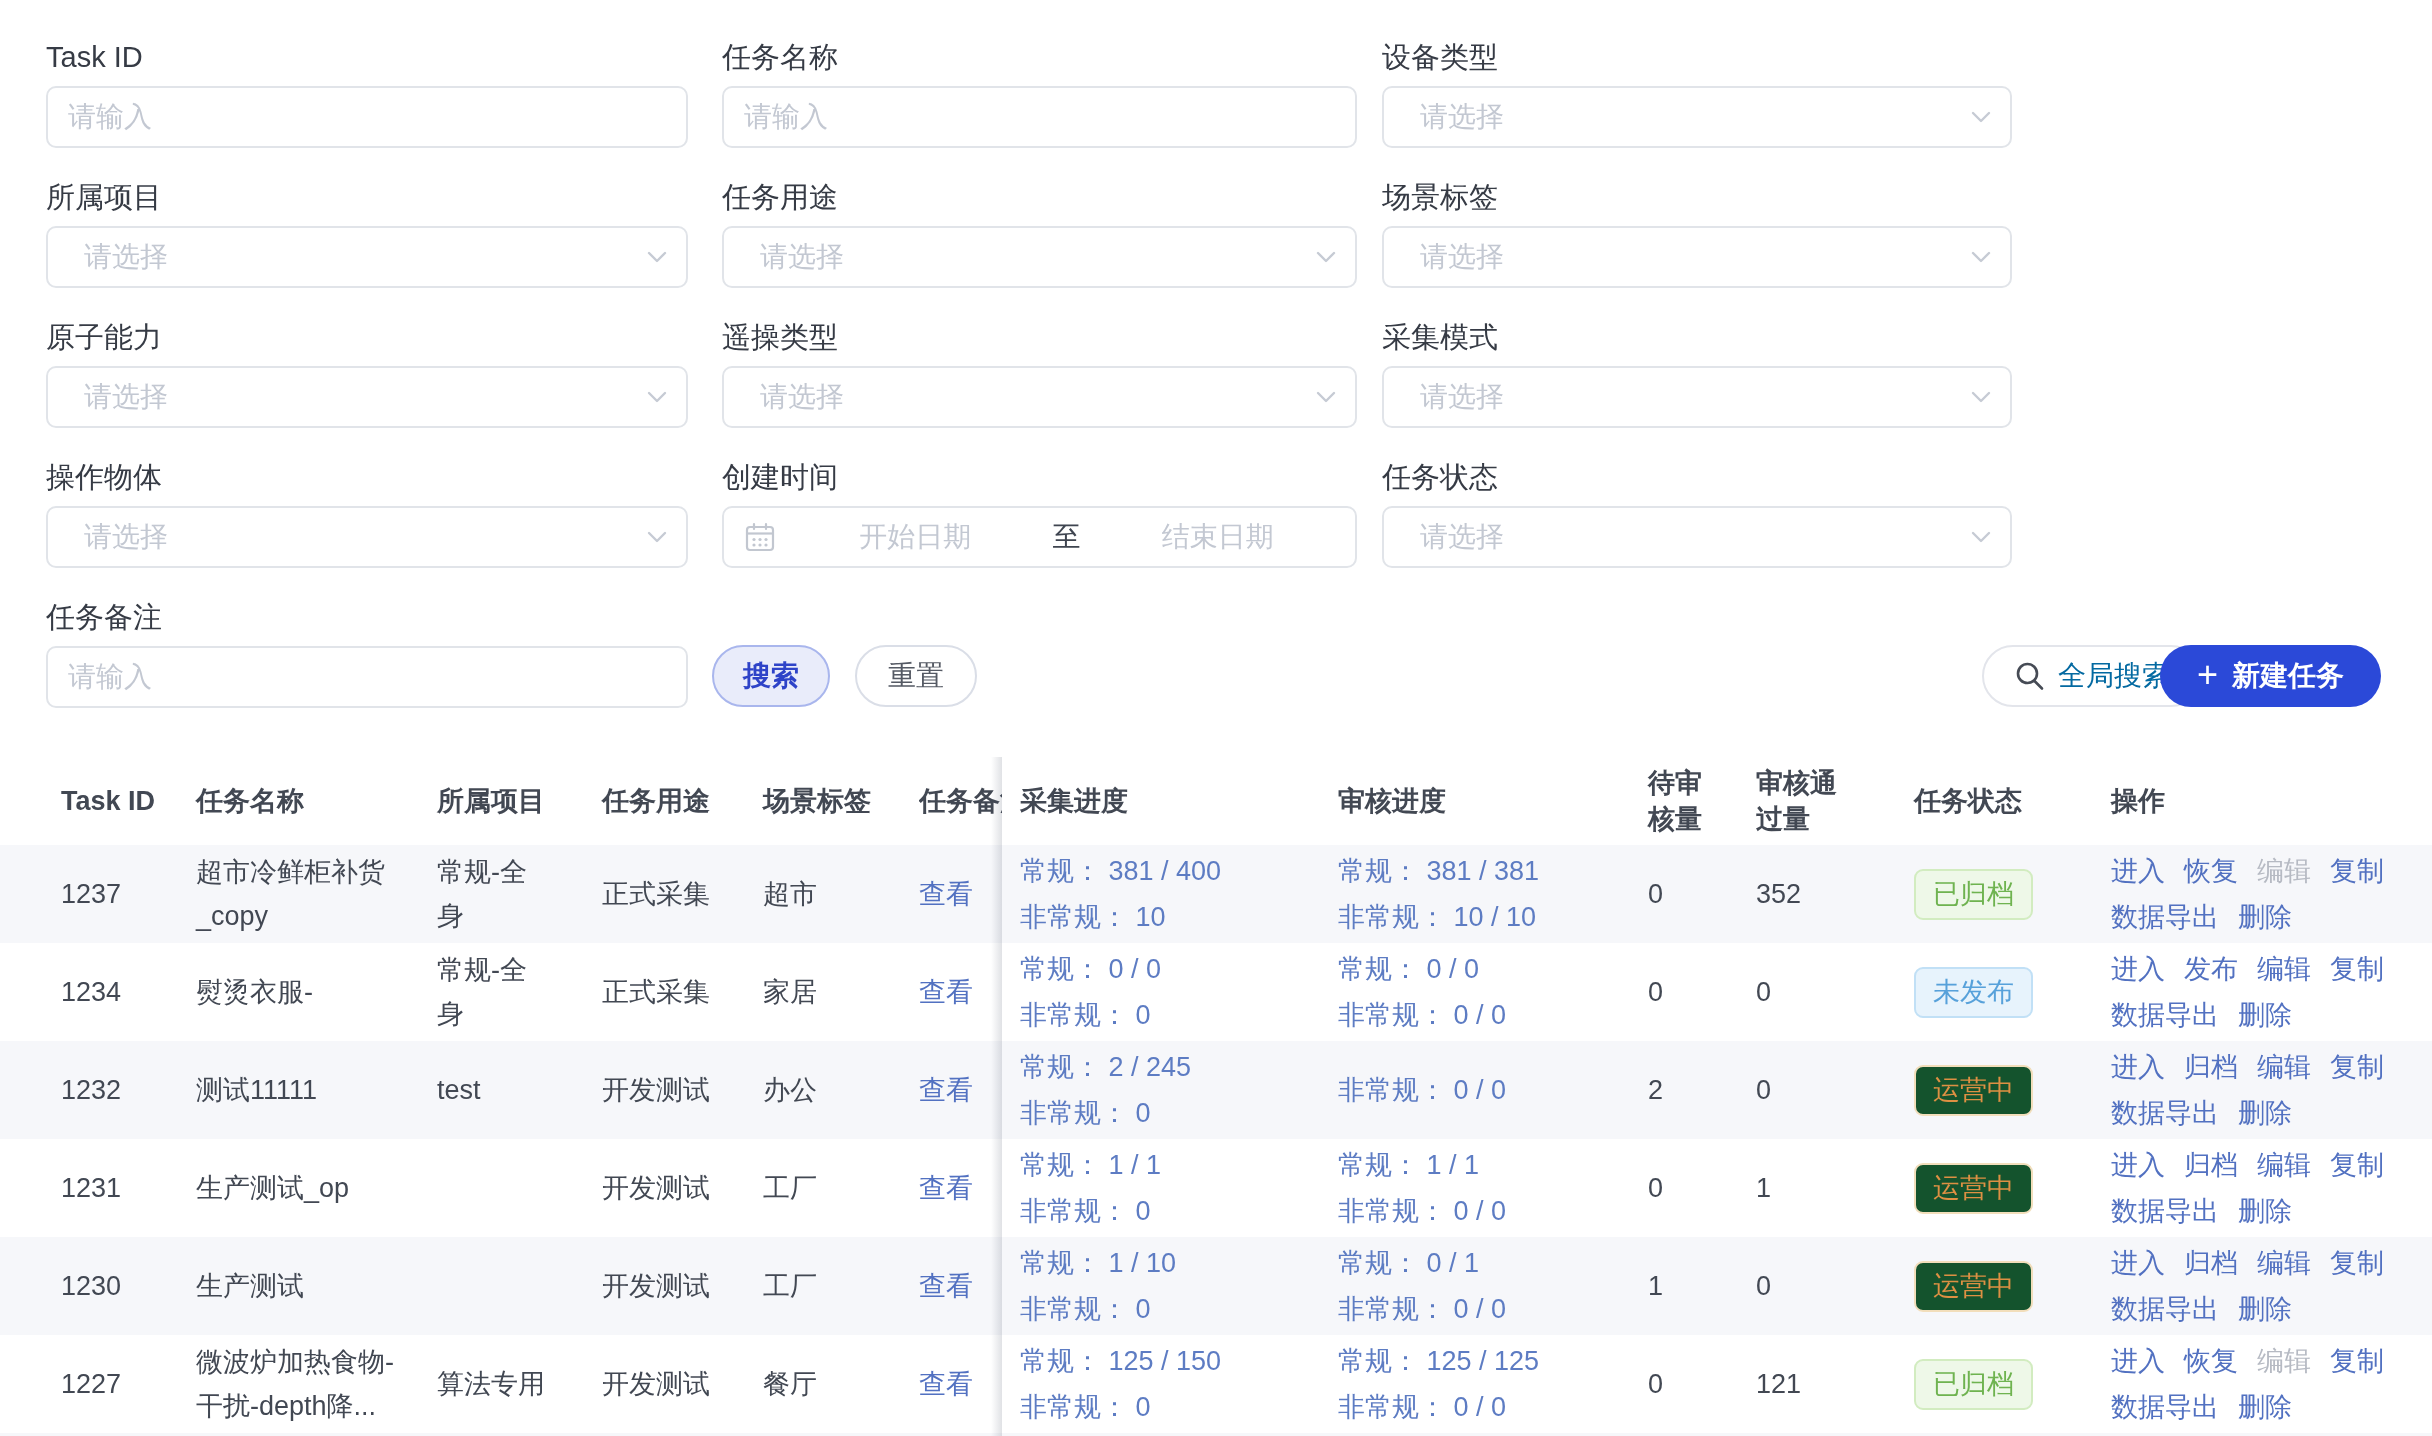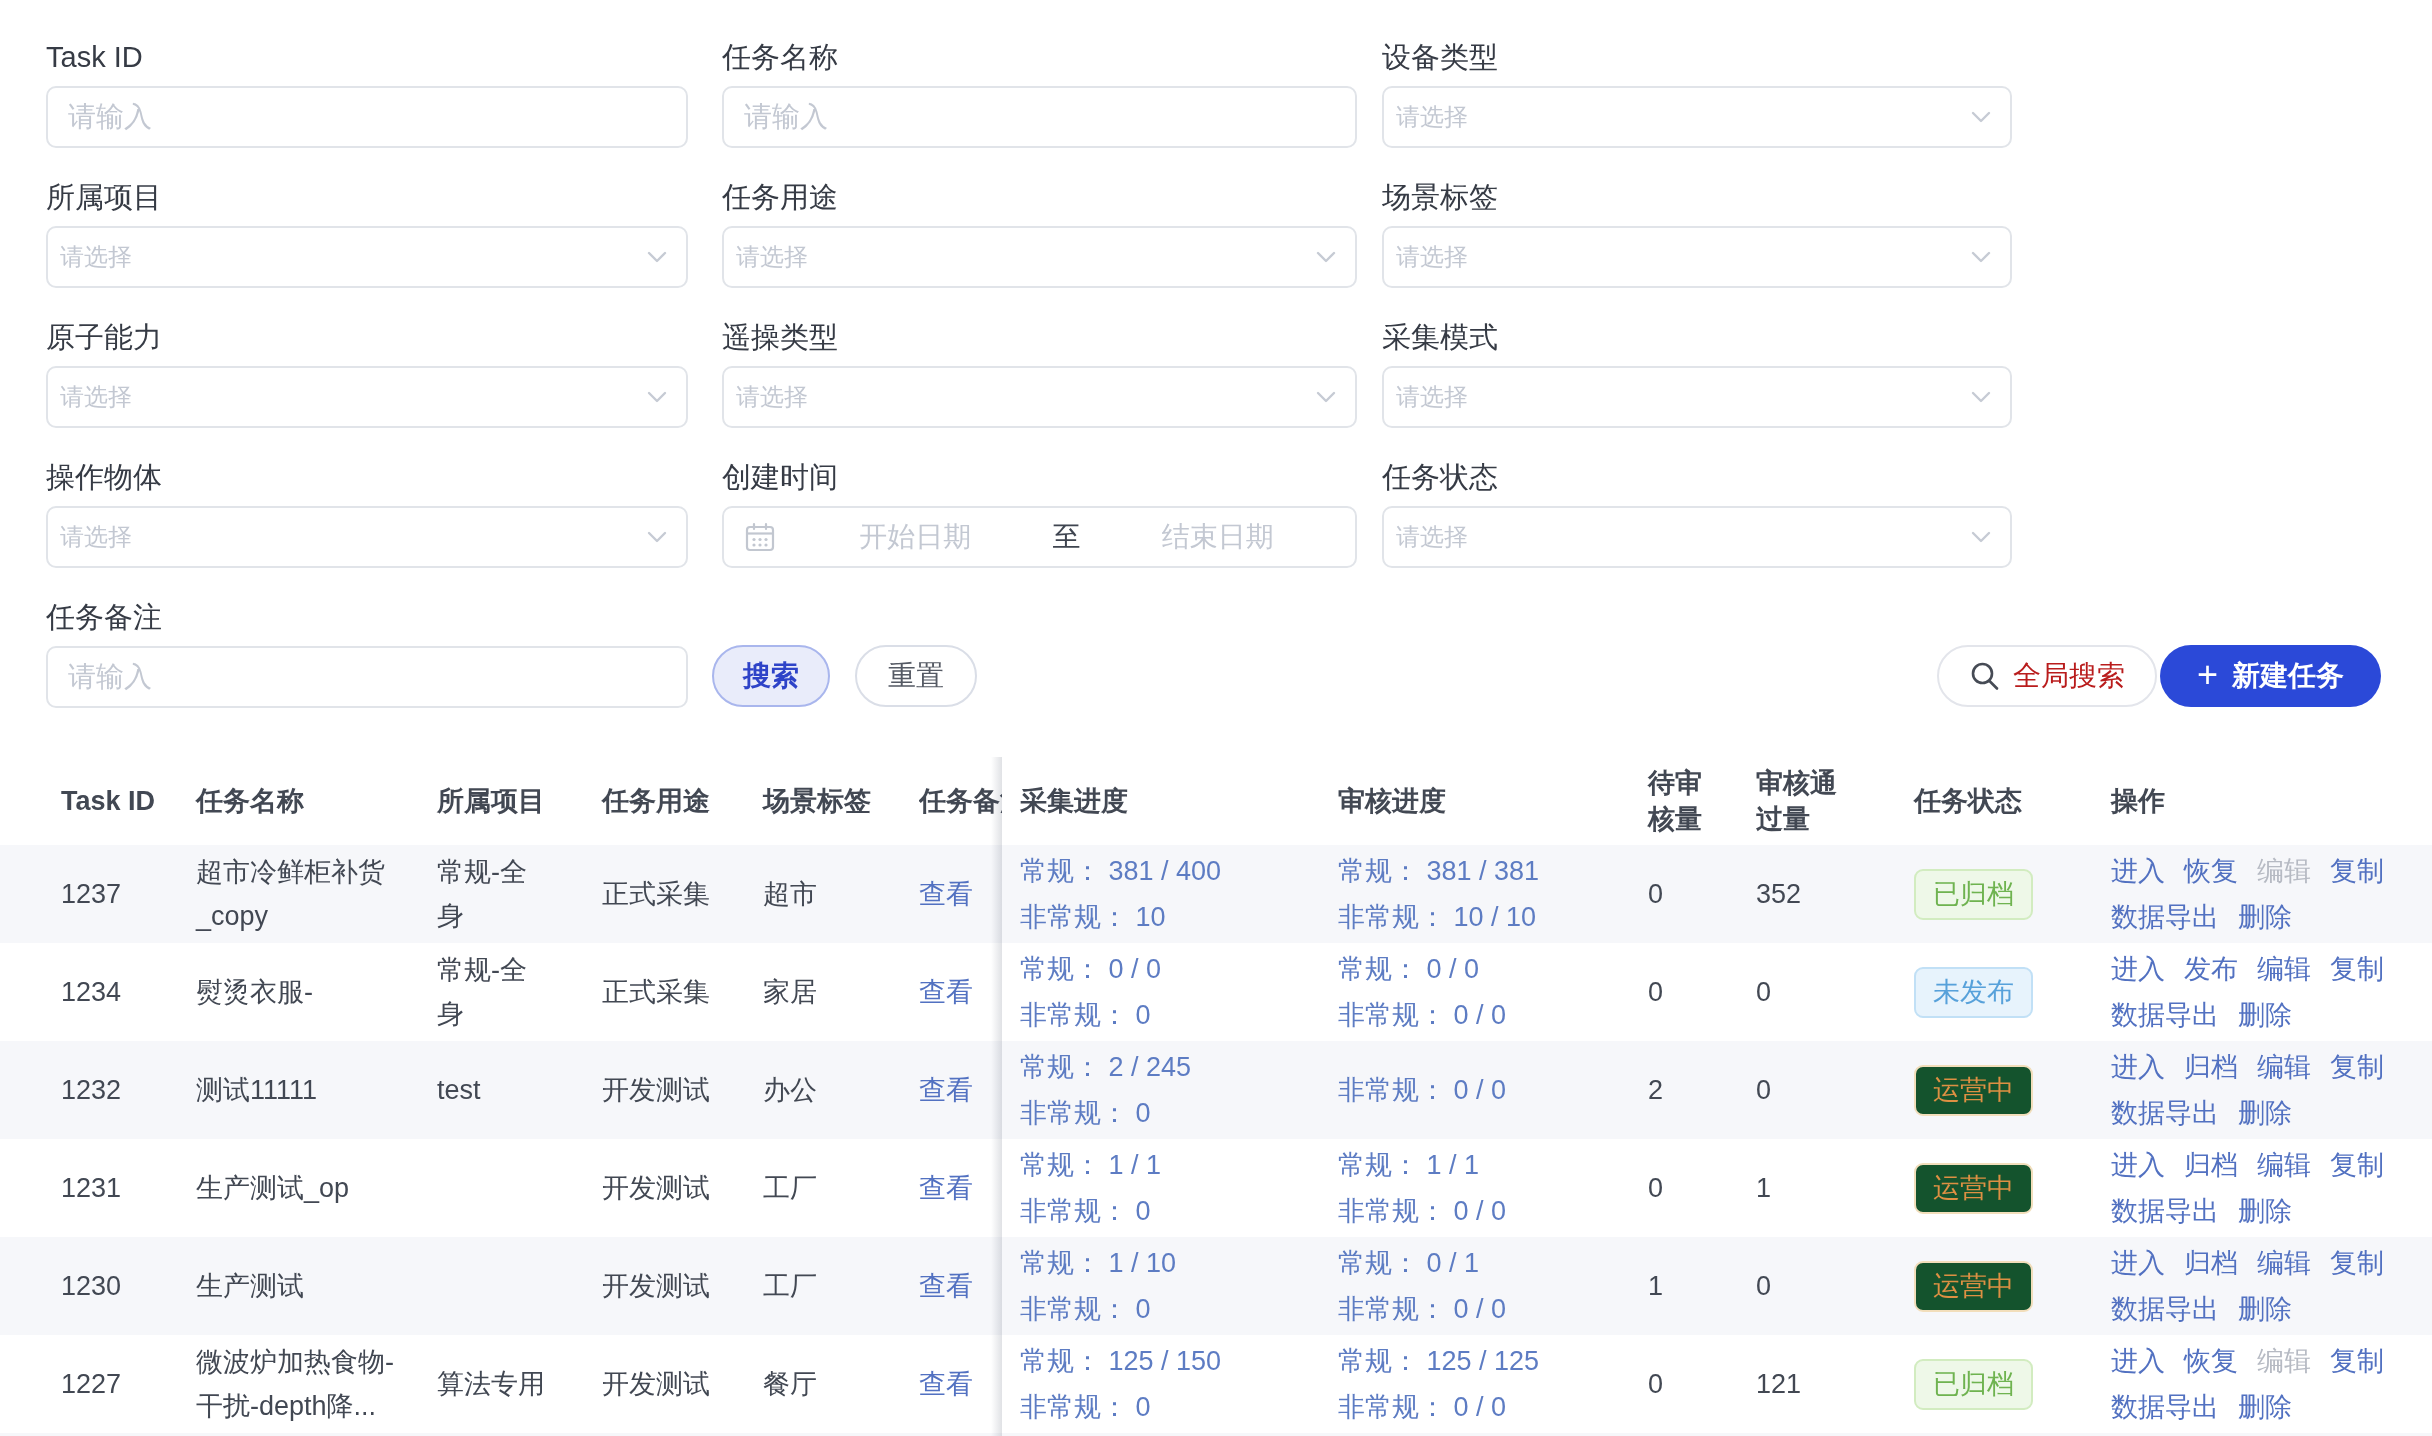--- a/index.html
+++ b/index.html
@@ -14,33 +14,33 @@
   
   .filters{position:absolute;left:0;top:0;width:2432px;height:740px;}
   .field{position:absolute;}
   .f-label{font-size:29px;line-height:34px;color:var(--label);}
   .ctrl{
     margin-top:12px;height:62px;box-sizing:border-box;background:#fff;
     border:2px solid var(--border);border-radius:10px;display:flex;align-items:center;
   }
   input.ctrl{width:100%;padding:0 20px;font-size:28px;color:var(--text);outline:none;display:block;}
   input.ctrl::placeholder{color:var(--placeholder);}
-  .f-select .ph{flex:1;padding-left:12px;font-size:24px;color:var(--placeholder);}
+  .f-select .ph{flex:1;padding-left:36px;font-size:28px;color:var(--placeholder);}
   .f-select .icon{margin-right:18px;display:flex;align-items:center;}
   .f-date .icon{margin-left:18px;display:flex;align-items:center;}
   .f-date .ph{flex:1;text-align:center;font-size:28px;color:var(--placeholder);}
   .f-date .sep{font-size:28px;color:#3f4550;}
   
   .btn{
     position:absolute;top:645px;height:62px;box-sizing:border-box;border-radius:32px;
     display:flex;align-items:center;justify-content:center;font-size:28px;cursor:pointer;
   }
   .btn-search{left:712px;width:118px;background:#e9ecfa;border:2px solid #a9b6ed;color:#2e43c8;font-weight:700;}
   .btn-reset{left:855px;width:122px;background:#fff;border:2px solid #dadee7;color:#555a64;}
-  .btn-global{left:1937px;width:220px;background:#fff;border:2px solid #e3e5eb;color:#b91c1c;gap:12px;}
+  .btn-global{left:1982px;width:220px;background:#fff;border:2px solid #e3e5eb;color:#0369a1;gap:12px;}
   .btn-new{left:2160px;width:221px;background:var(--accent);border:none;color:#fff;font-weight:600;gap:14px;}
   .btn-new .plus{font-size:36px;font-weight:400;line-height:1;margin-top:-3px;}
   
   .table{position:absolute;left:0;top:757px;width:2432px;height:679px;}
   .thead{height:88px;display:flex;align-items:center;background:#fff;font-weight:700;font-size:27px;color:#383d47;}
   .trow{height:98px;display:flex;align-items:center;background:#fff;}
   .trow.stripe{background:var(--stripe);}
   .secA{flex:none;width:1002px;display:flex;align-items:center;box-sizing:border-box;padding-left:61px;height:100%;}
   .secB{flex:none;width:1430px;display:flex;align-items:center;box-sizing:border-box;padding-left:18px;height:100%;}
   .cell{flex:none;font-size:27px;color:var(--text);}

